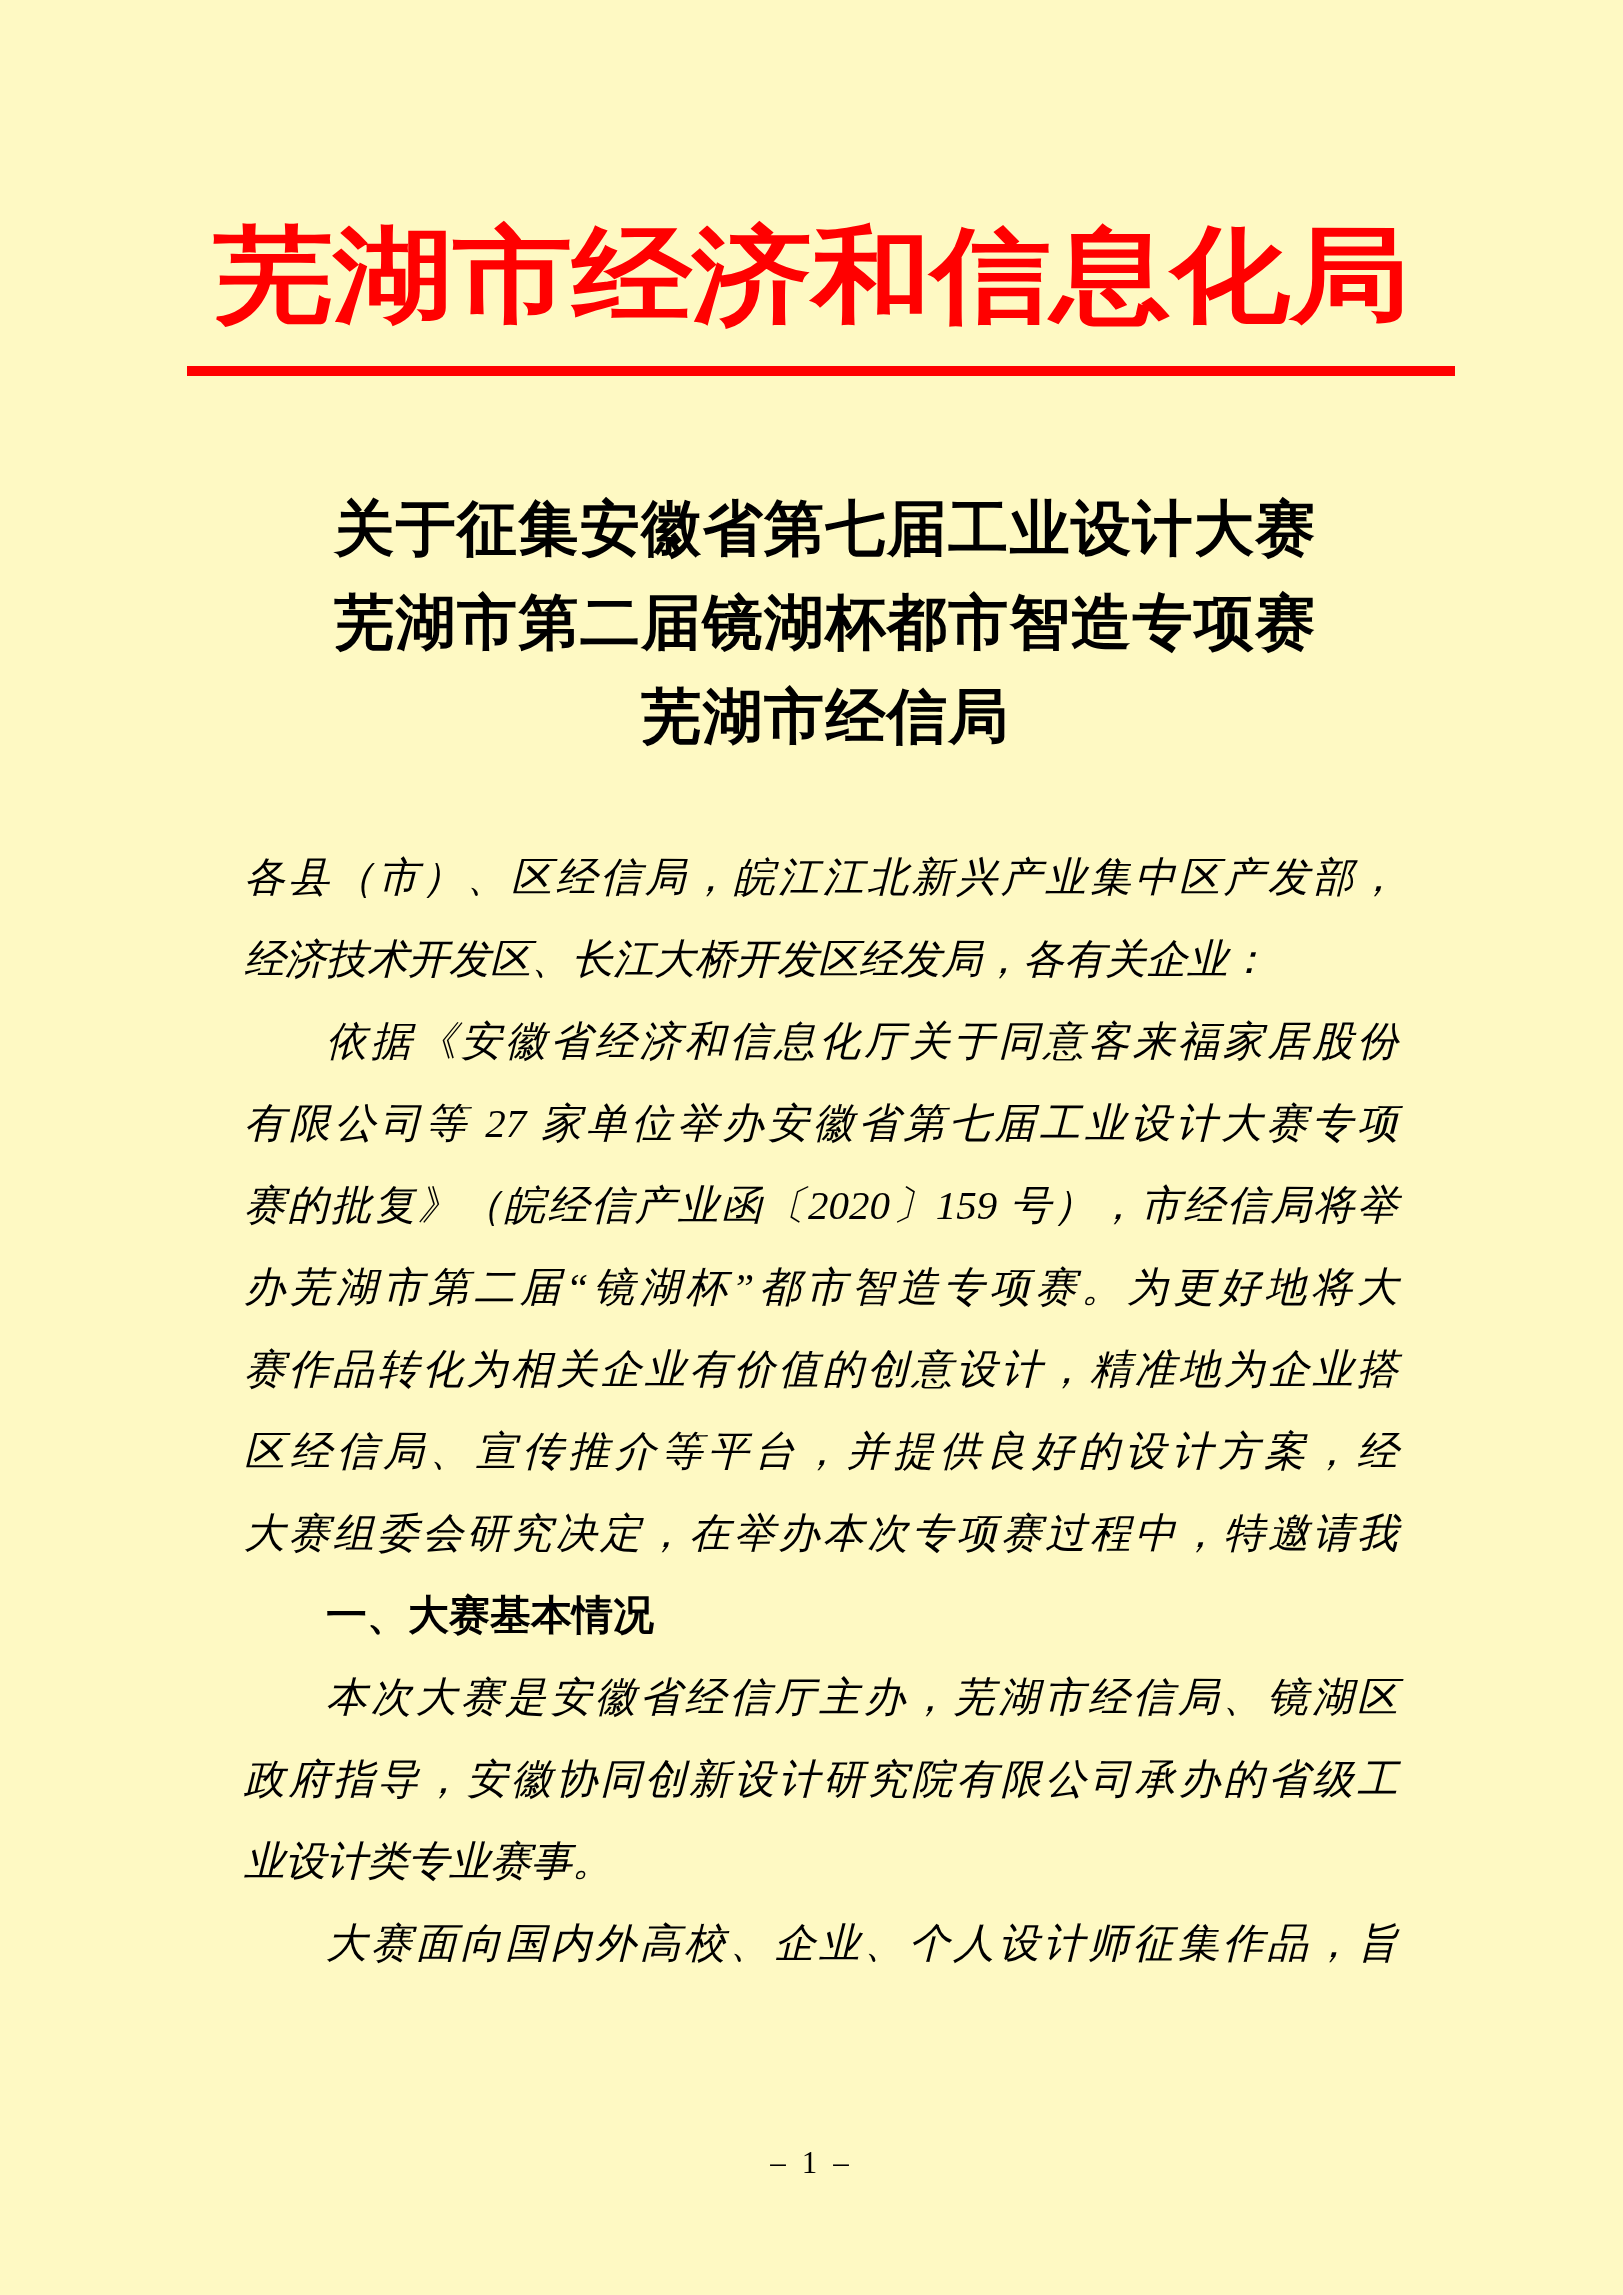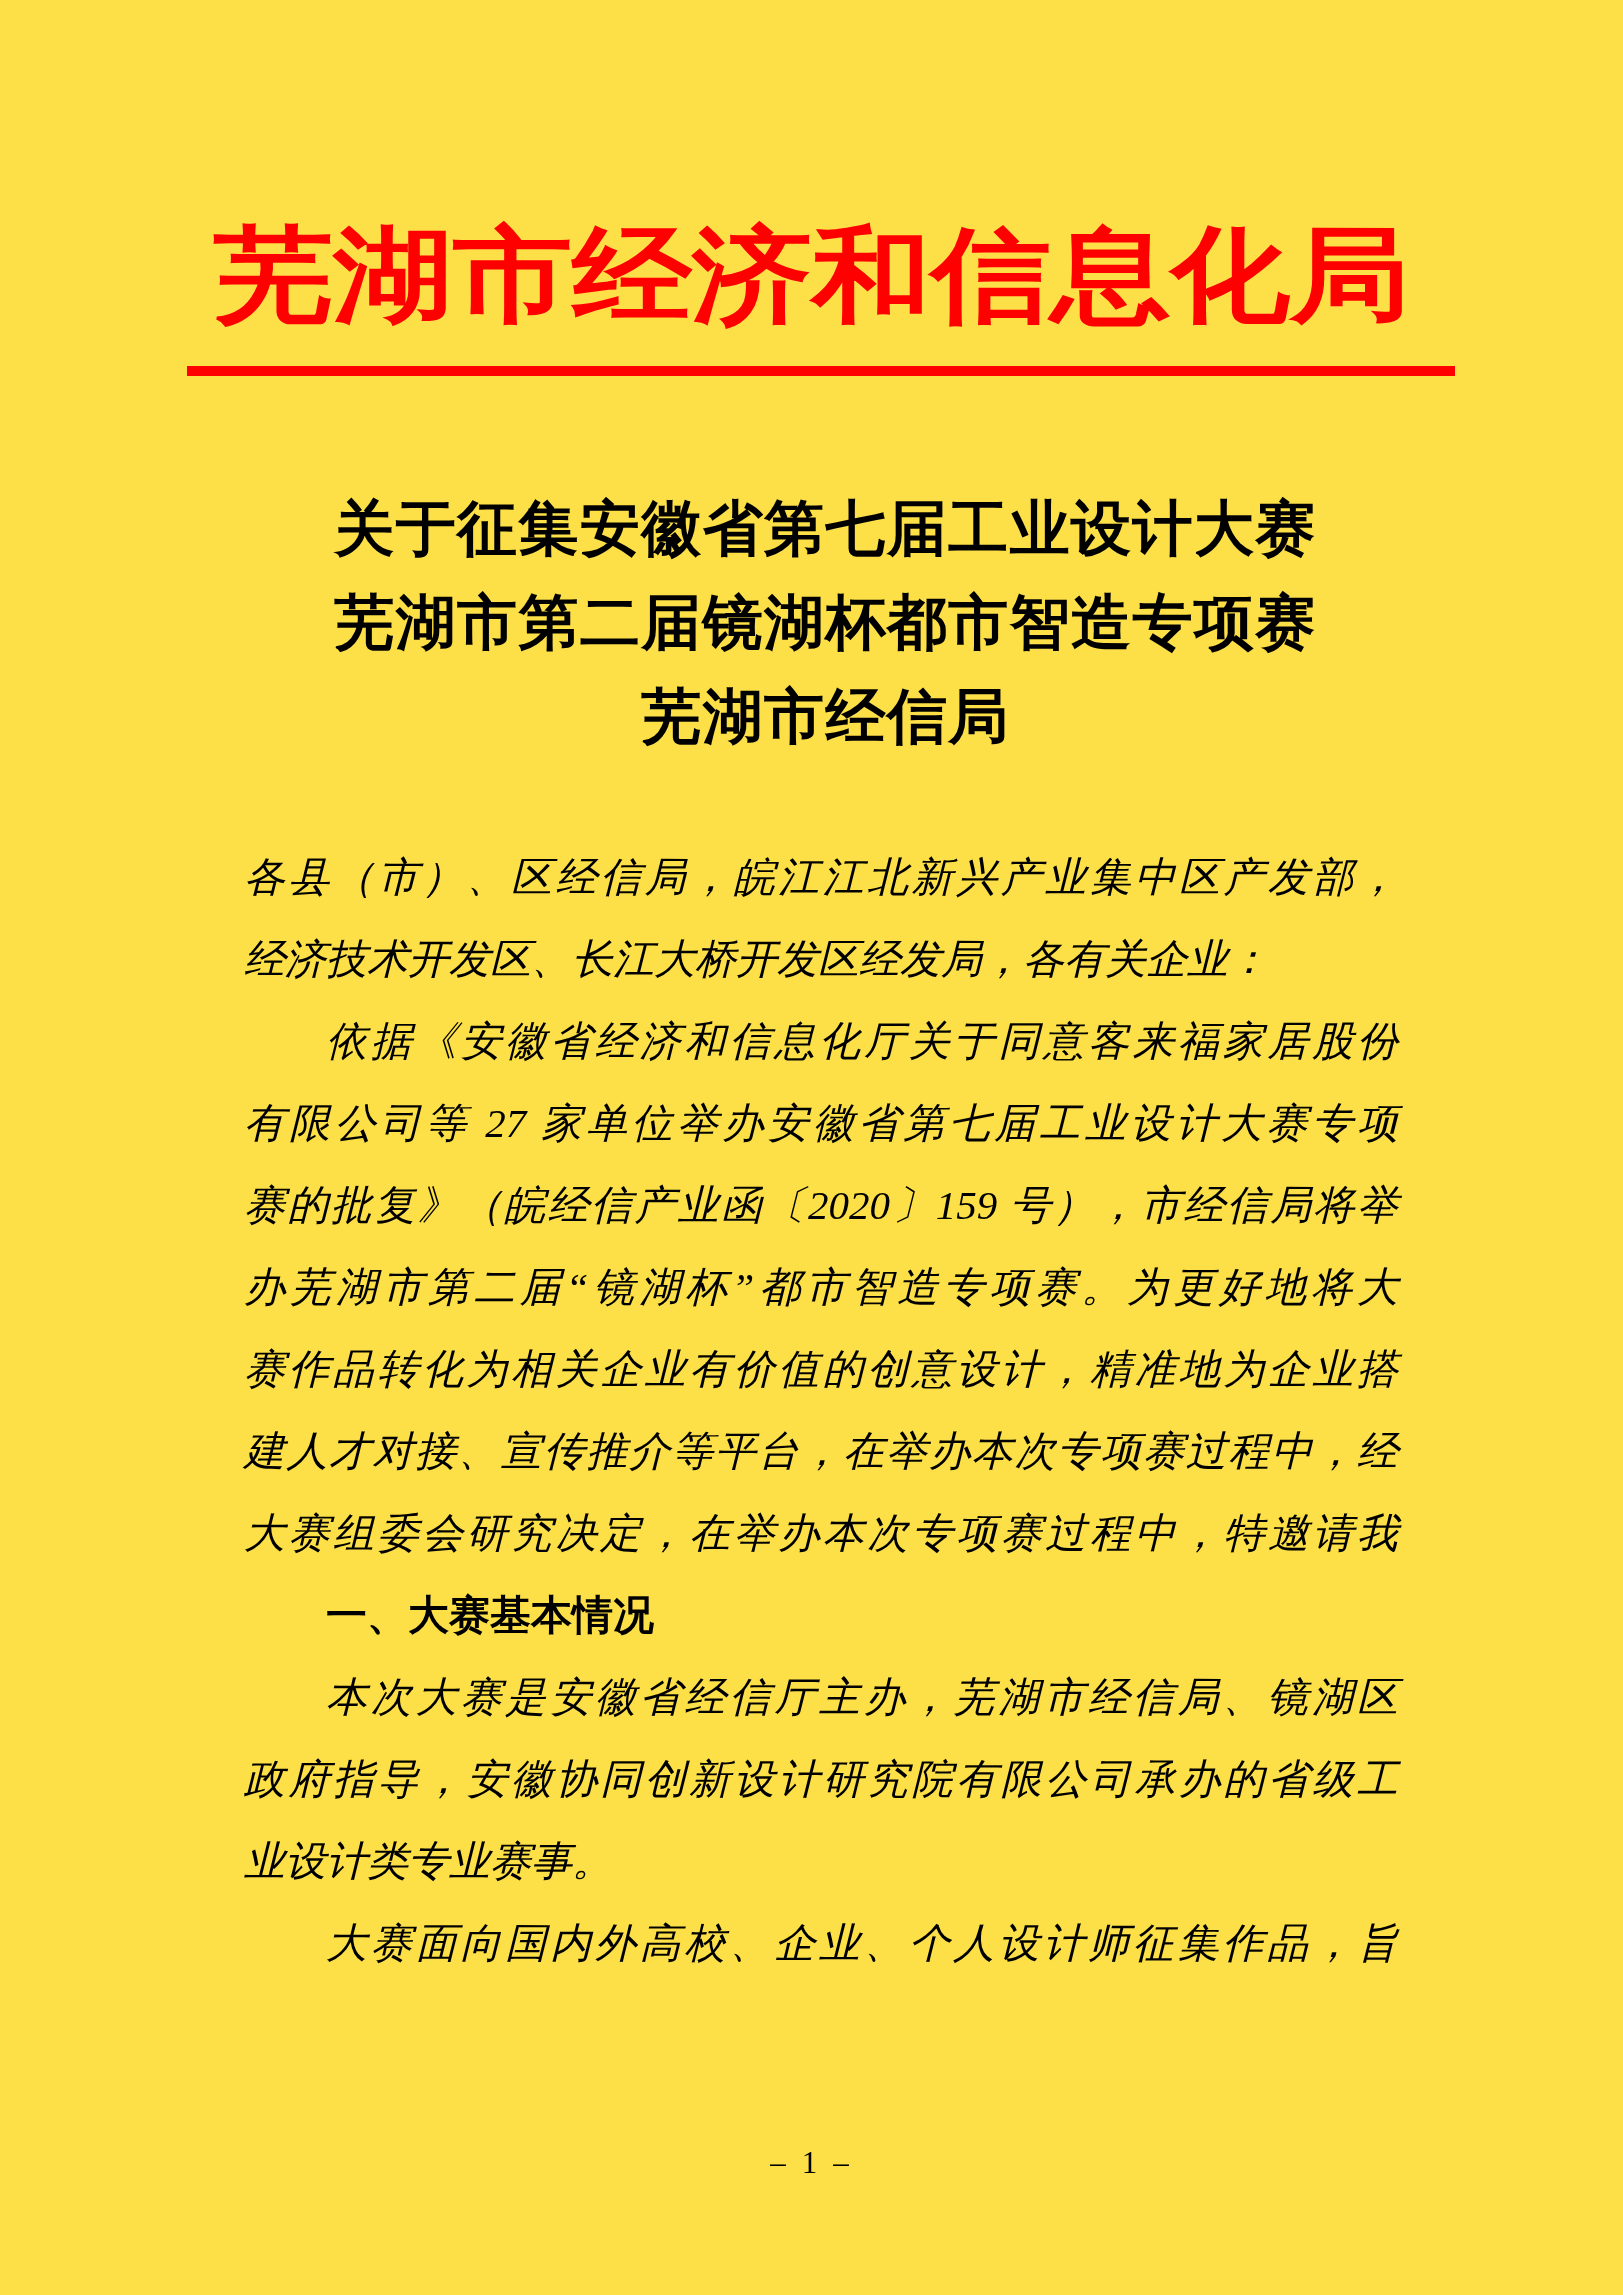--- a/index.html
+++ b/index.html
@@ -1,21 +1,21 @@
 <!DOCTYPE html>
 <html style="font-size:11px"><head>
 <meta charset="utf-8">
 <style>
   * { margin: 0; padding: 0; box-sizing: border-box; }
   html, body { background: #ffffff; }
   .page {
     position: relative;
     width: 1623px;
     height: 2295px;
-    background: #fde047;
+    background: #fef9c3;
     font-family: "Liberation Serif", "DejaVu Serif", serif;
     color: #000000;
     overflow: hidden;
   }
   .agency-header {
     position: absolute;
     top: 224px;
     left: 0;
     width: 100%;
     text-align: center;
@@ -101,21 +101,21 @@
   </div>
 
   <div class="body-block">
     <div class="line jl">各县（市）、区经信局，皖江江北新兴产业集中区产发部，</div>
     <div class="line">经济技术开发区、长江大桥开发区经发局，各有关企业：</div>
     <div class="line jl indent">依据《安徽省经济和信息化厅关于同意客来福家居股份</div>
     <div class="line jl">有限公司等 27 家单位举办安徽省第七届工业设计大赛专项</div>
     <div class="line jl">赛的批复》（皖经信产业函〔2020〕159 号），市经信局将举</div>
     <div class="line jl">办芜湖市第二届“镜湖杯”都市智造专项赛。为更好地将大</div>
     <div class="line jl">赛作品转化为相关企业有价值的创意设计，精准地为企业搭</div>
-    <div class="line jl">建人才对接、宣传推介等平台，在举办本次专项赛过程中，经</div>
+    <div class="line jl">区经信局、宣传推介等平台，并提供良好的设计方案，经</div>
     <div class="line jl">大赛组委会研究决定，在举办本次专项赛过程中，特邀请我</div>
     <div class="line heading indent">一、大赛基本情况</div>
     <div class="line jl indent">本次大赛是安徽省经信厅主办，芜湖市经信局、镜湖区</div>
     <div class="line jl">政府指导，安徽协同创新设计研究院有限公司承办的省级工</div>
     <div class="line">业设计类专业赛事。</div>
     <div class="line jl indent">大赛面向国内外高校、企业、个人设计师征集作品，旨</div>
   </div>
 
   <div class="page-footer">– 1 –</div>
 

